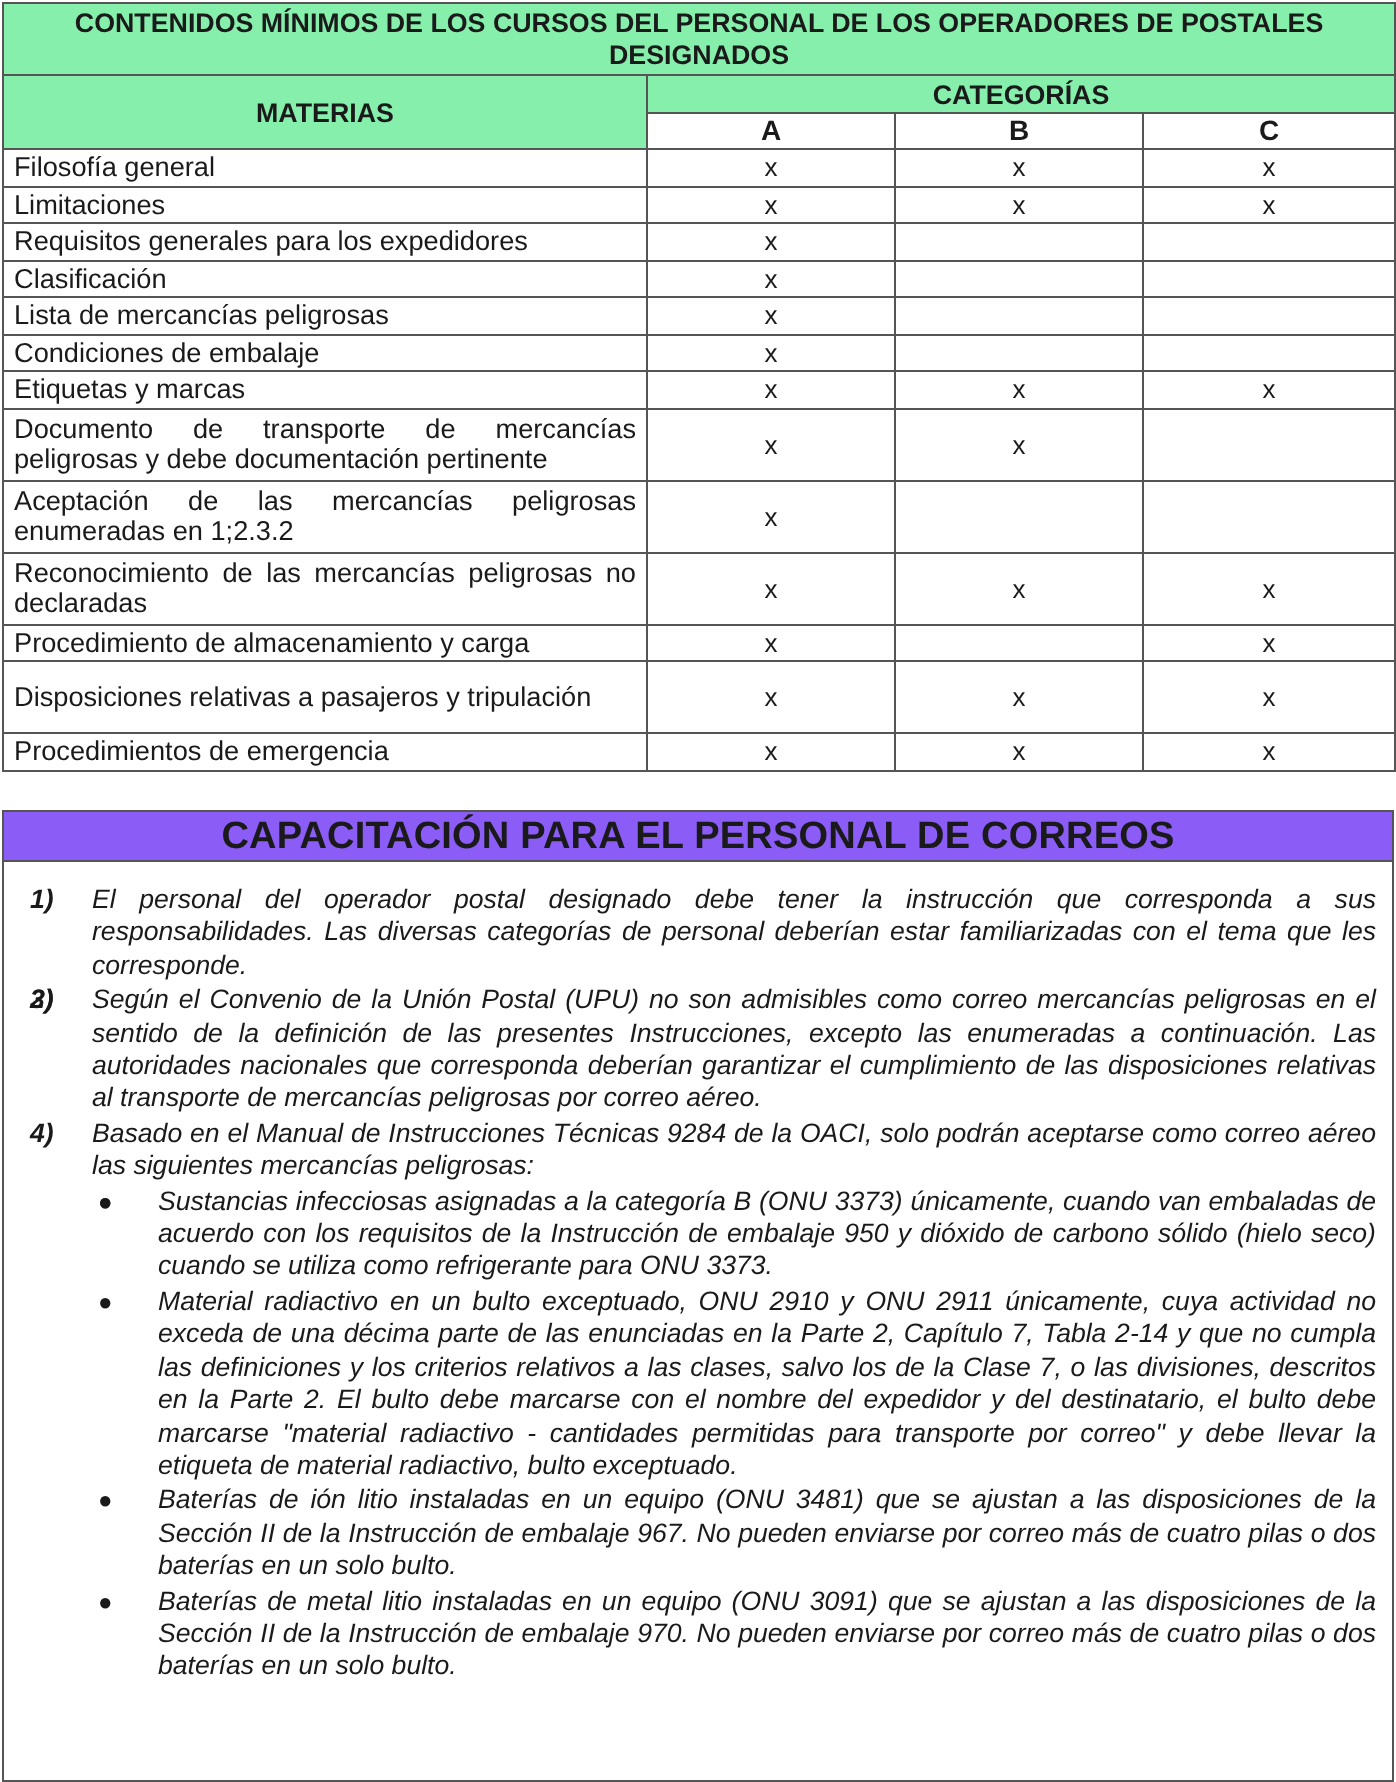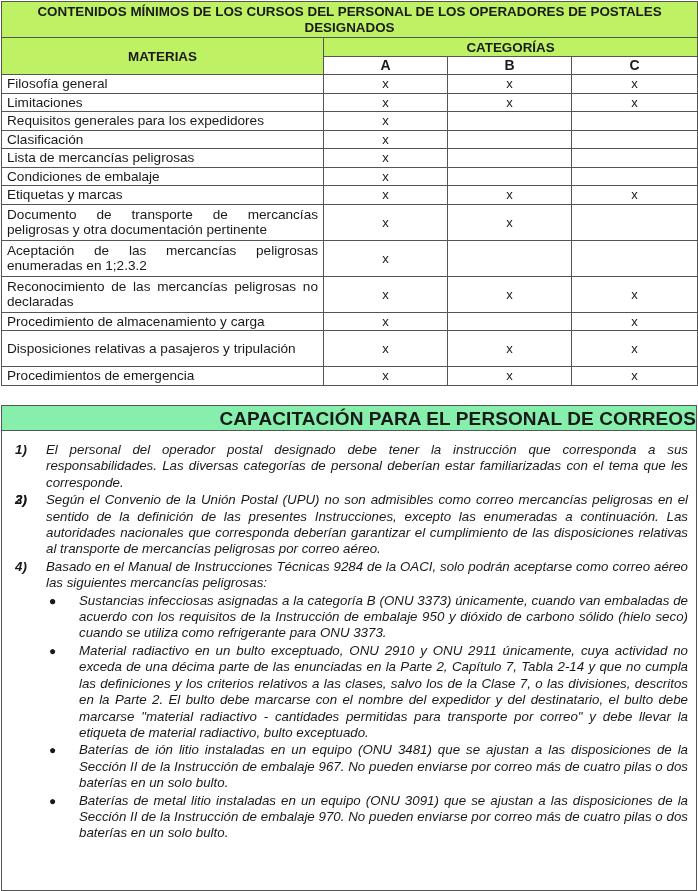--- a/index.html
+++ b/index.html
@@ -25,21 +25,21 @@
       table-layout: fixed;
       font-size: 13.6px;
       line-height: 15px;
     }
     .course-table td, .course-table th {
       border: 1px solid #555;
       padding: 0 4px;
       vertical-align: middle;
     }
     .course-table th {
-      background: #bef264;
+      background: #86efac;
       font-weight: bold;
       text-align: center;
       font-size: 13.4px;
     }
     .course-table .title-cell {
       height: 36px;
       line-height: 16px;
       padding: 1px 8px 0 8px;
     }
     .course-table .head-materias { height: 37px; }
@@ -66,23 +66,23 @@
       position: absolute;
       left: 1px;
       top: 405px;
       width: 696px;
       height: 486px;
       border: 1px solid #555;
       border-bottom: 1px solid #555;
     }
     .training-title {
       height: 25px;
-      background: #86efac;
+      background: #8b5cf6;
       border-bottom: 1px solid #555;
-      text-align: right;
+      text-align: center;
       font-weight: bold;
       font-size: 19px;
       line-height: 25px;
       letter-spacing: 0.1px;
     }
     .training-list {
       list-style: none;
       padding: 11px 8px 0 0;
       font-size: 13.3px;
       line-height: 16.4px;
@@ -180,21 +180,21 @@
       <td class="mark"></td>
       <td class="mark"></td>
     </tr>
     <tr class="row-single">
       <td class="subject">Etiquetas y marcas</td>
       <td class="mark">x</td>
       <td class="mark">x</td>
       <td class="mark">x</td>
     </tr>
     <tr class="row-double">
-      <td class="subject">Documento de transporte de mercancías peligrosas y otra documentación pertinente</td>
+      <td class="subject">Documento de transporte de mercancías peligrosas y debe documentación pertinente</td>
       <td class="mark">x</td>
       <td class="mark">x</td>
       <td class="mark"></td>
     </tr>
     <tr class="row-double">
       <td class="subject">Aceptación de las mercancías peligrosas enumeradas en 1;2.3.2</td>
       <td class="mark">x</td>
       <td class="mark"></td>
       <td class="mark"></td>
     </tr>

